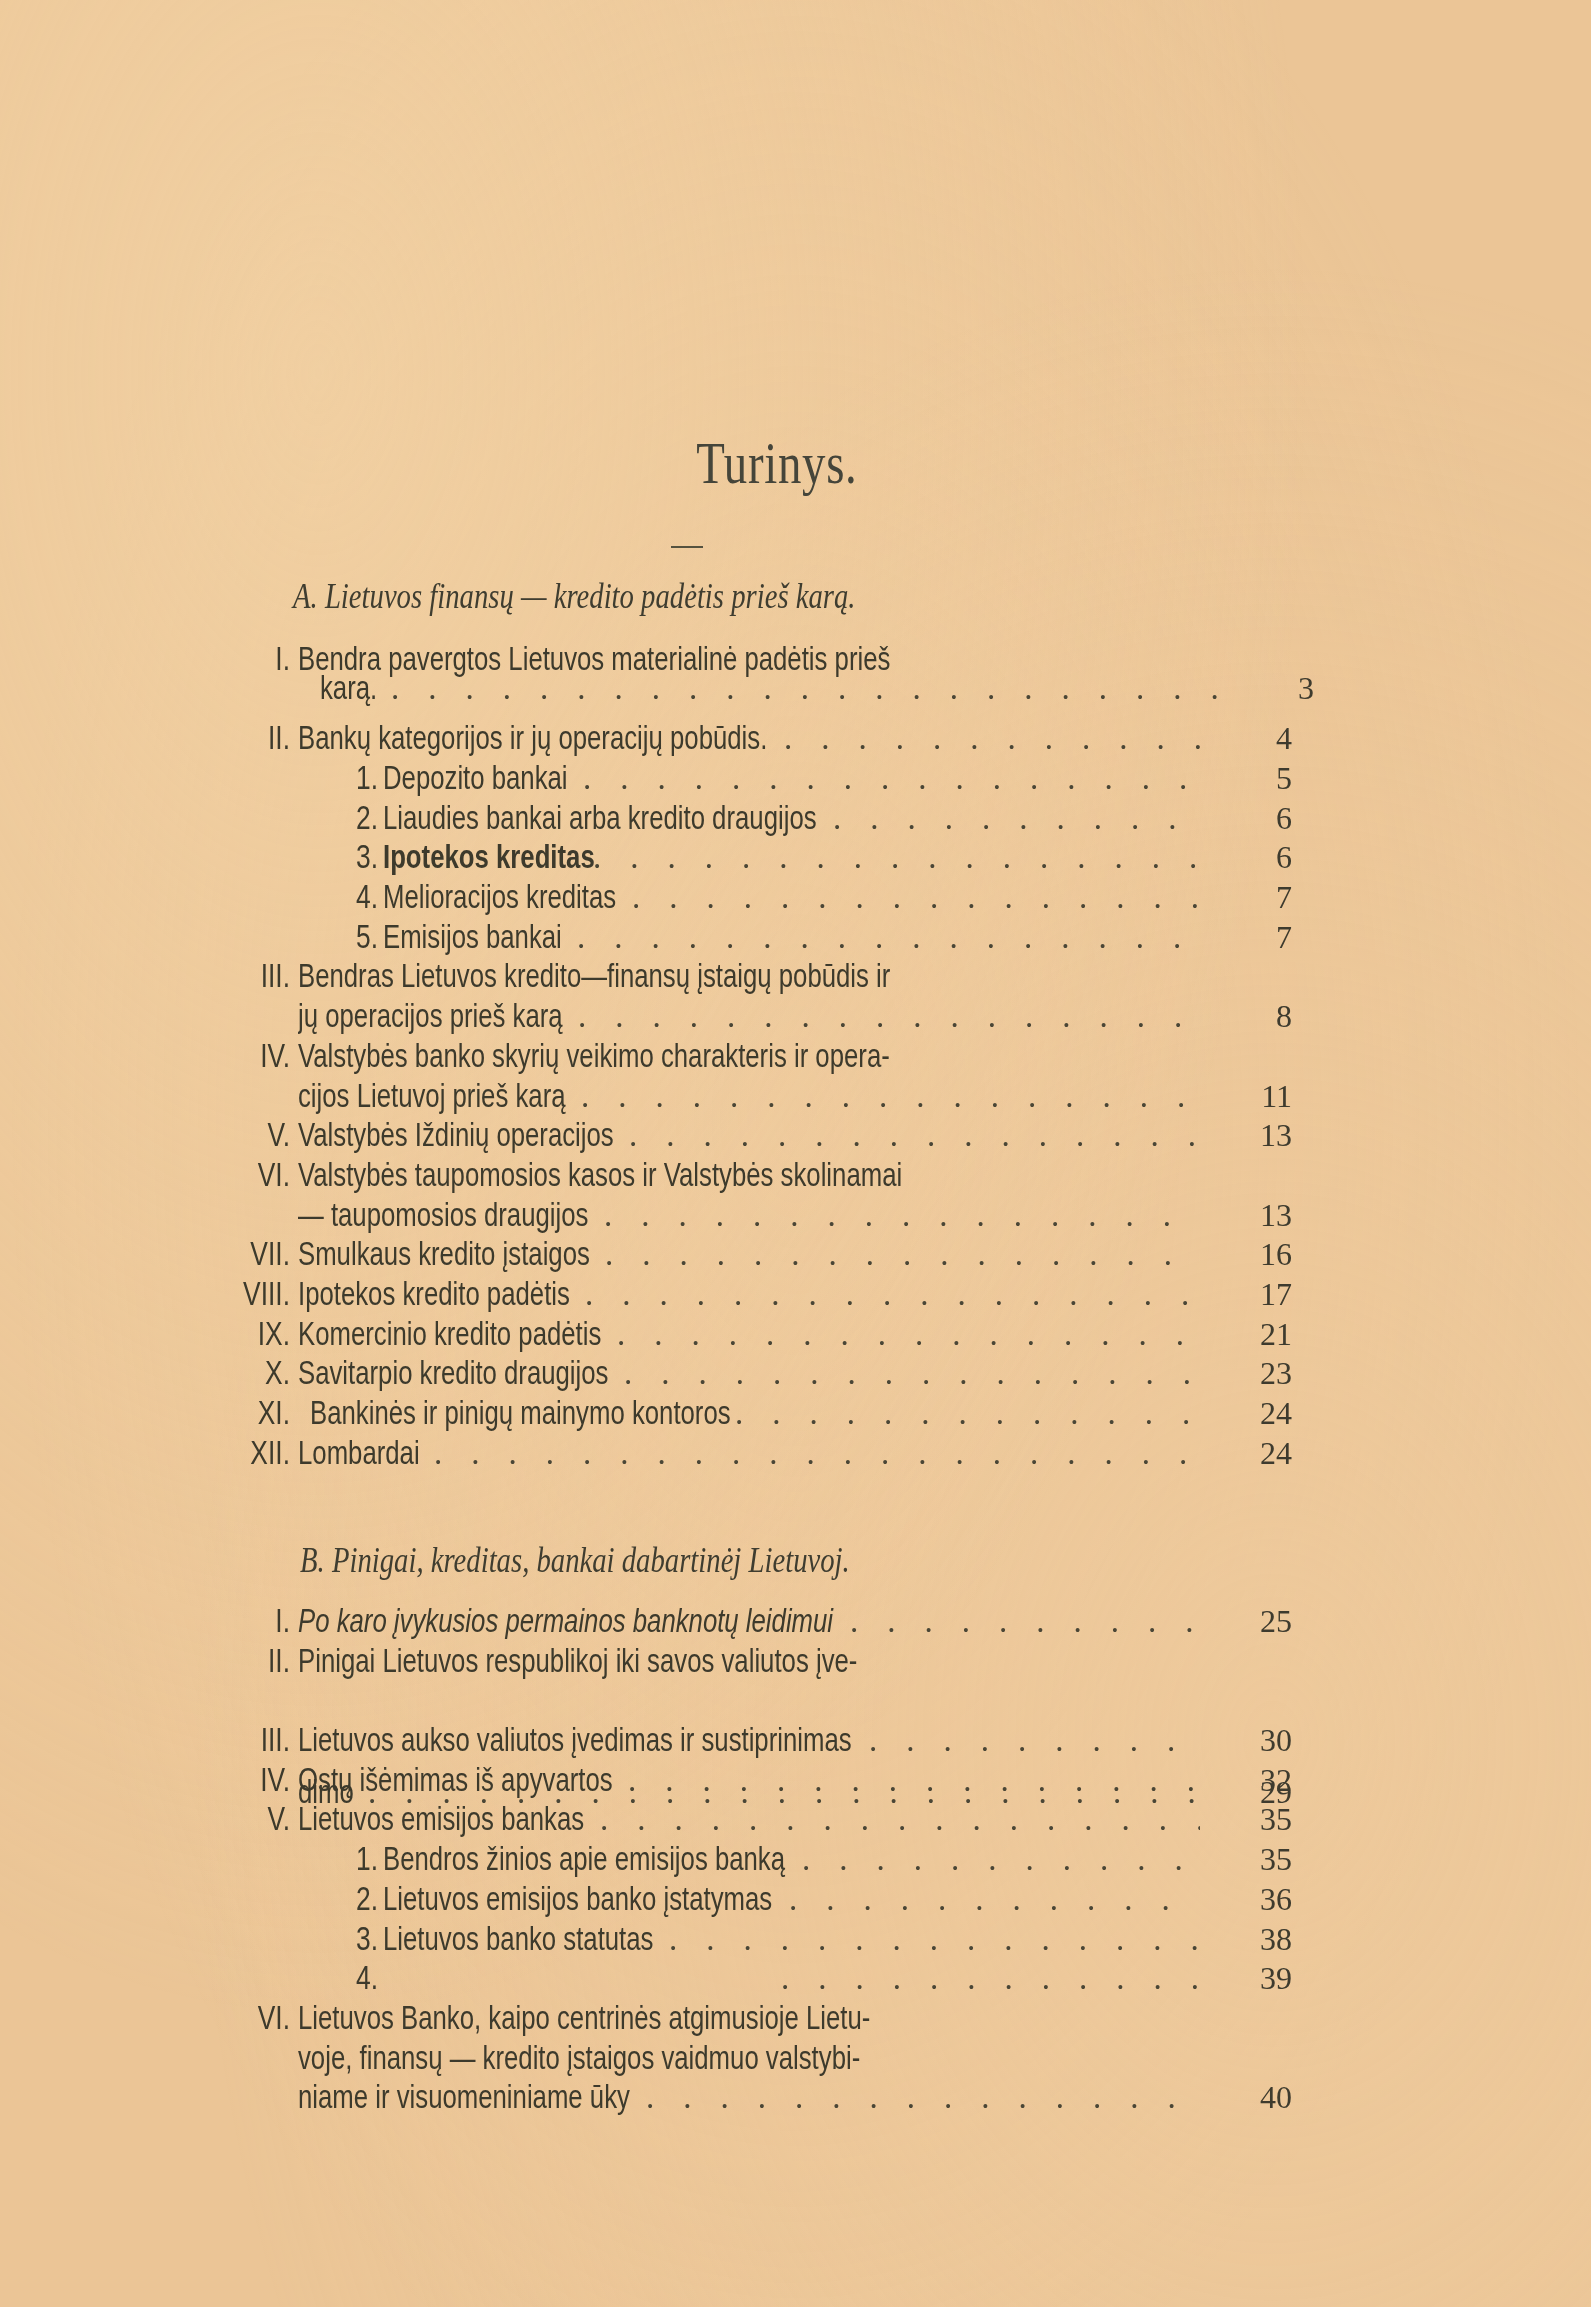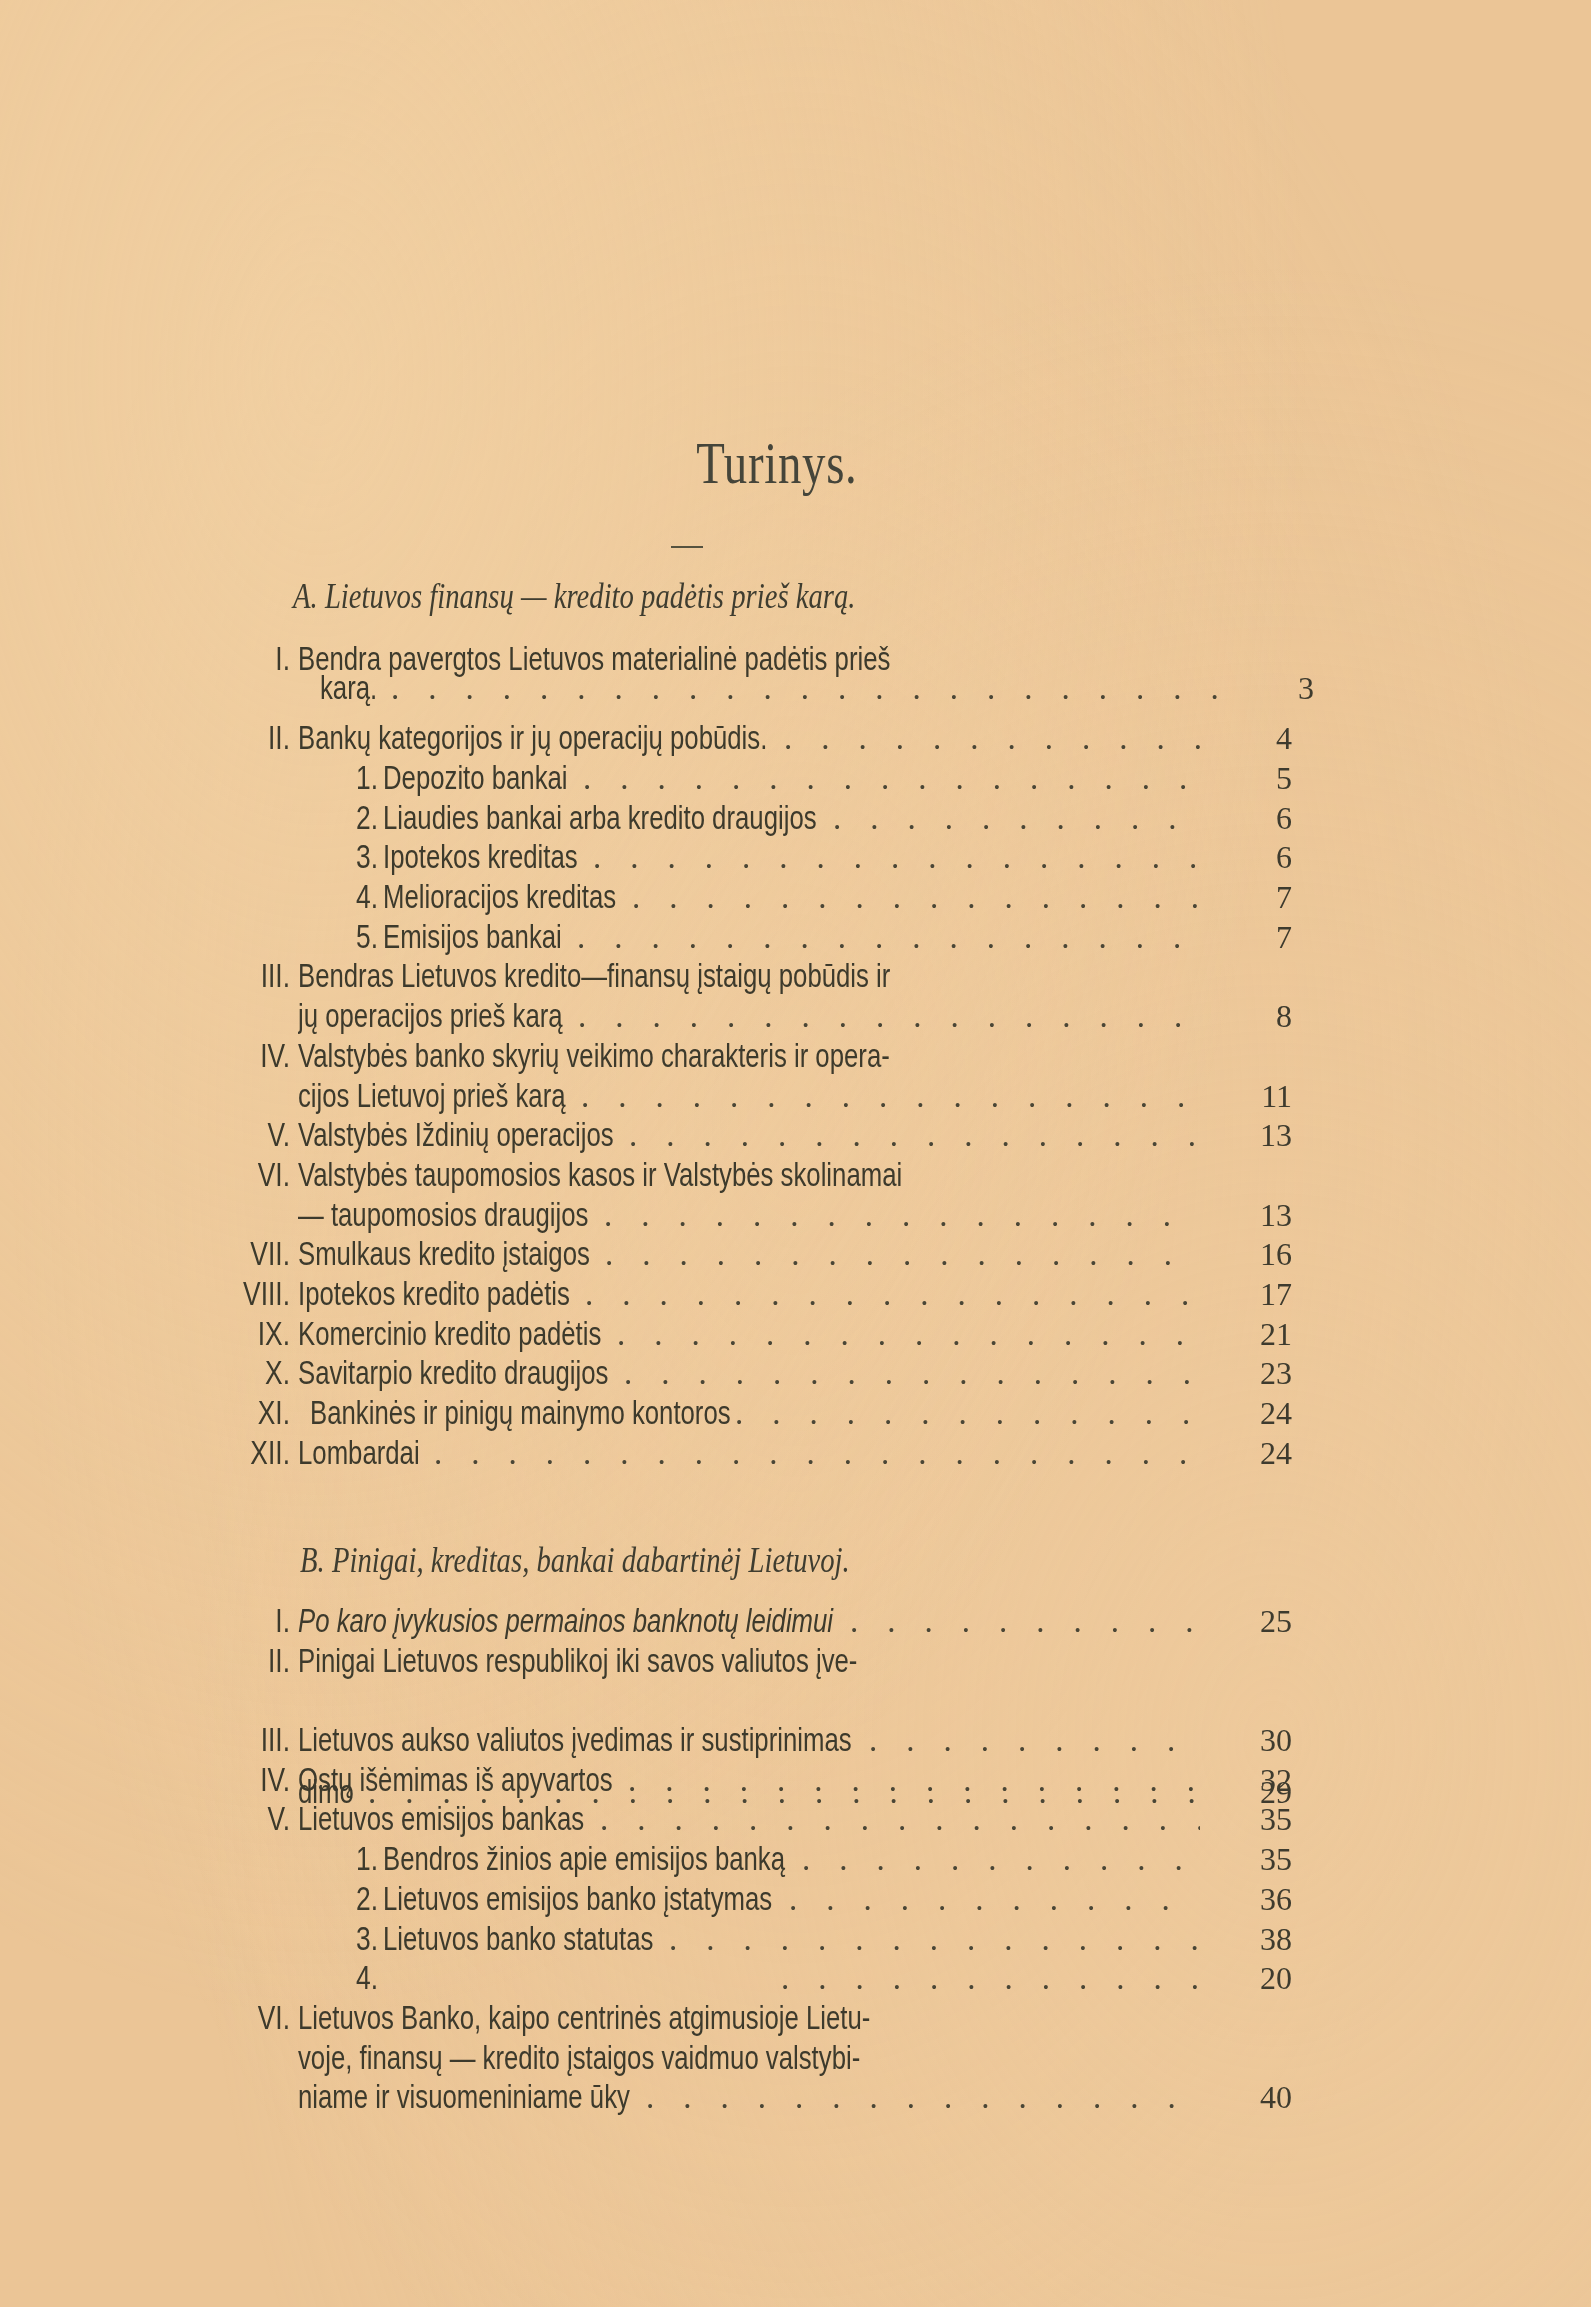--- a/index.html
+++ b/index.html
@@ -91,21 +91,21 @@
       <div class="row" style="top: 798px;">
         <span class="num" style="left: 286px;">2.</span>
         <span class="text-line" style="left: 383px;"><span class="txt">Liaudies bankai arba kredito draugijos</span></span>
         <span class="leader" style="left: 833px; width: 366px;">............................................................</span>
         <span class="page">6</span>
       </div>
     </div>
     <div>
       <div class="row" style="top: 837px;">
         <span class="num" style="left: 286px;">3.</span>
-        <span class="text-line" style="left: 383px;"><span class="txt">Ipotekos kreditas</span></span>
+        <span class="text-line" style="left: 383px; font-weight: bold;"><span class="txt">Ipotekos kreditas</span></span>
         <span class="leader" style="left: 593px; width: 607px;">............................................................</span>
         <span class="page">6</span>
       </div>
     </div>
     <div>
       <div class="row" style="top: 877px;">
         <span class="num" style="left: 286px;">4.</span>
         <span class="text-line" style="left: 383px;"><span class="txt">Melioracijos kreditas</span></span>
         <span class="leader" style="left: 632px; width: 568px;">............................................................</span>
         <span class="page">7</span>
@@ -276,21 +276,21 @@
         <span class="num" style="left: 286px;">3.</span>
         <span class="text-line" style="left: 383px;"><span class="txt">Lietuvos banko statutas</span></span>
         <span class="leader" style="left: 669px; width: 531px;">............................................................</span>
         <span class="page">38</span>
       </div>
     </div>
     <div>
       <div class="row" style="top: 1958px;">
         <span class="num" style="left: 286px;">4.</span>
         <span class="leader" style="left: 781px; width: 418px;">............................................................</span>
-        <span class="page">20</span>
+        <span class="page">39</span>
       </div>
     </div>
     <div>
       <div class="row" style="top: 1998px;">
         <span class="num" style="left: 198px;">VI.</span>
         <span class="text-line" style="left: 298px;"><span class="txt">Lietuvos Banko, kaipo centrinės atgimusioje Lietu-</span></span>
       </div>
       <div class="row" style="top: 2038px;">
         <span class="text-line" style="left: 298px;"><span class="txt">voje, finansų — kredito įstaigos vaidmuo valstybi-</span></span>
       </div>

